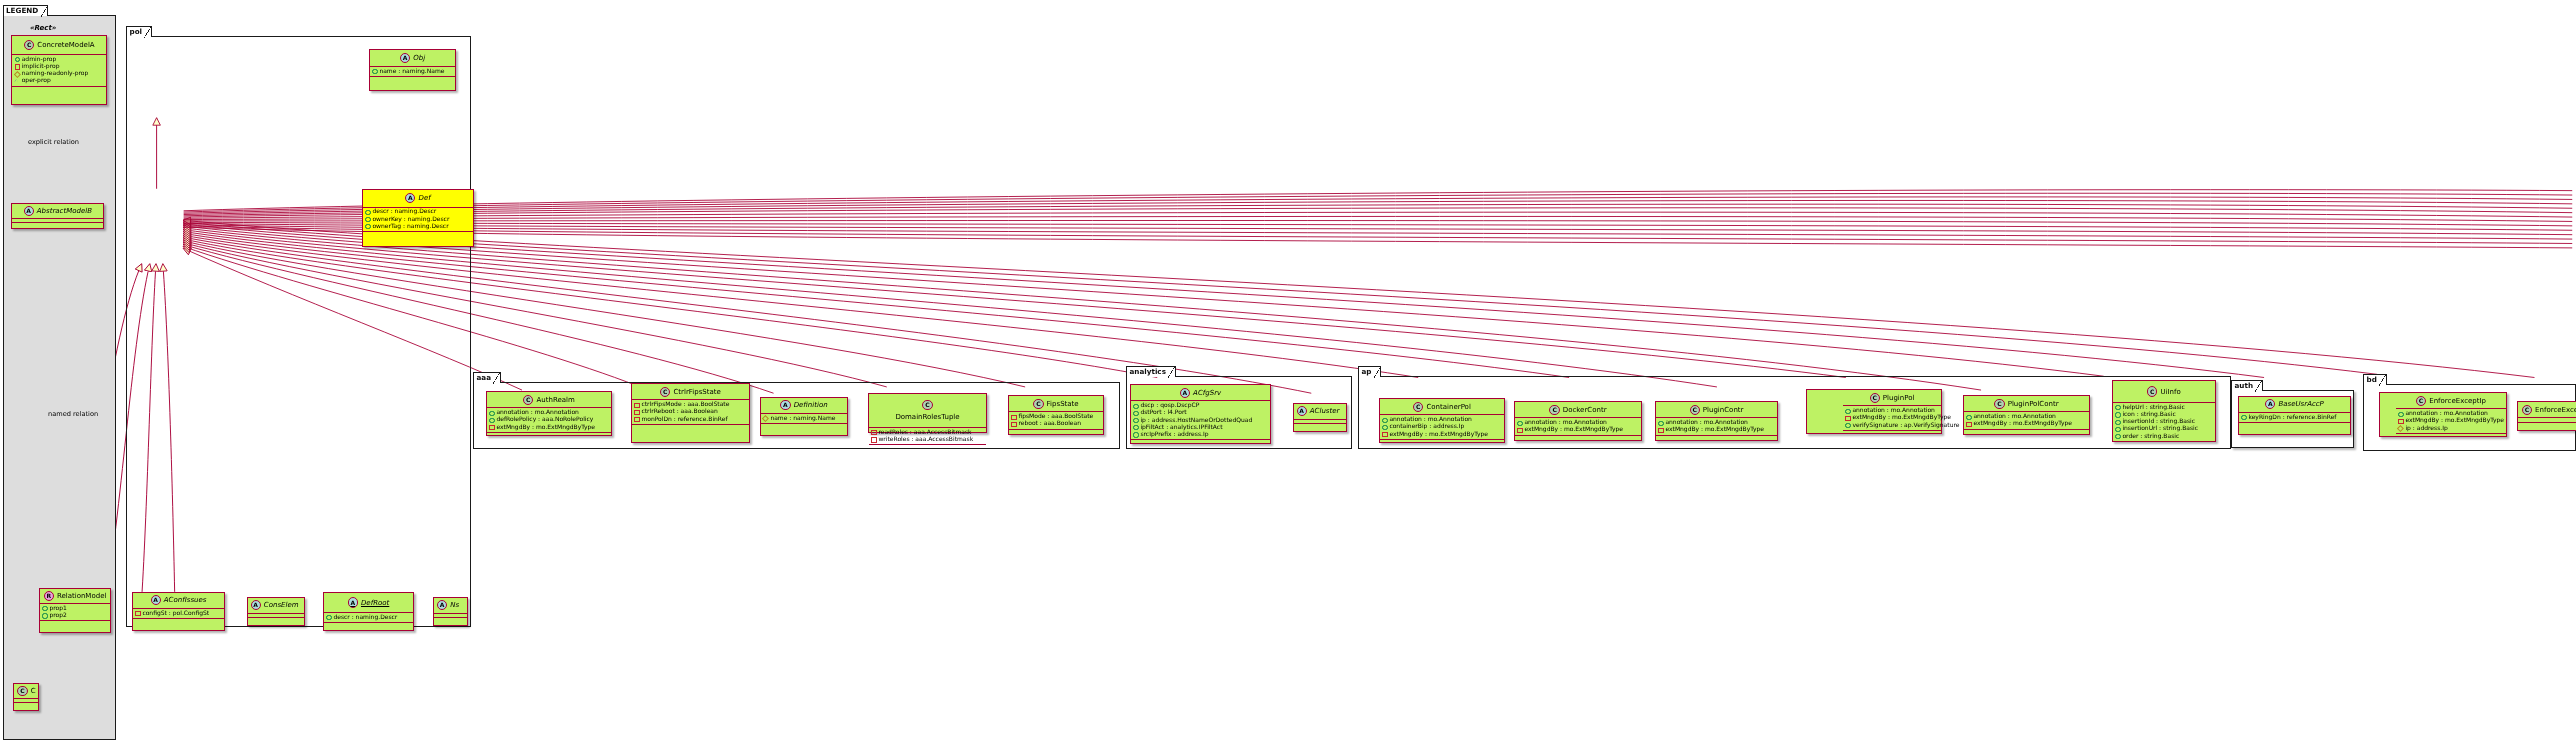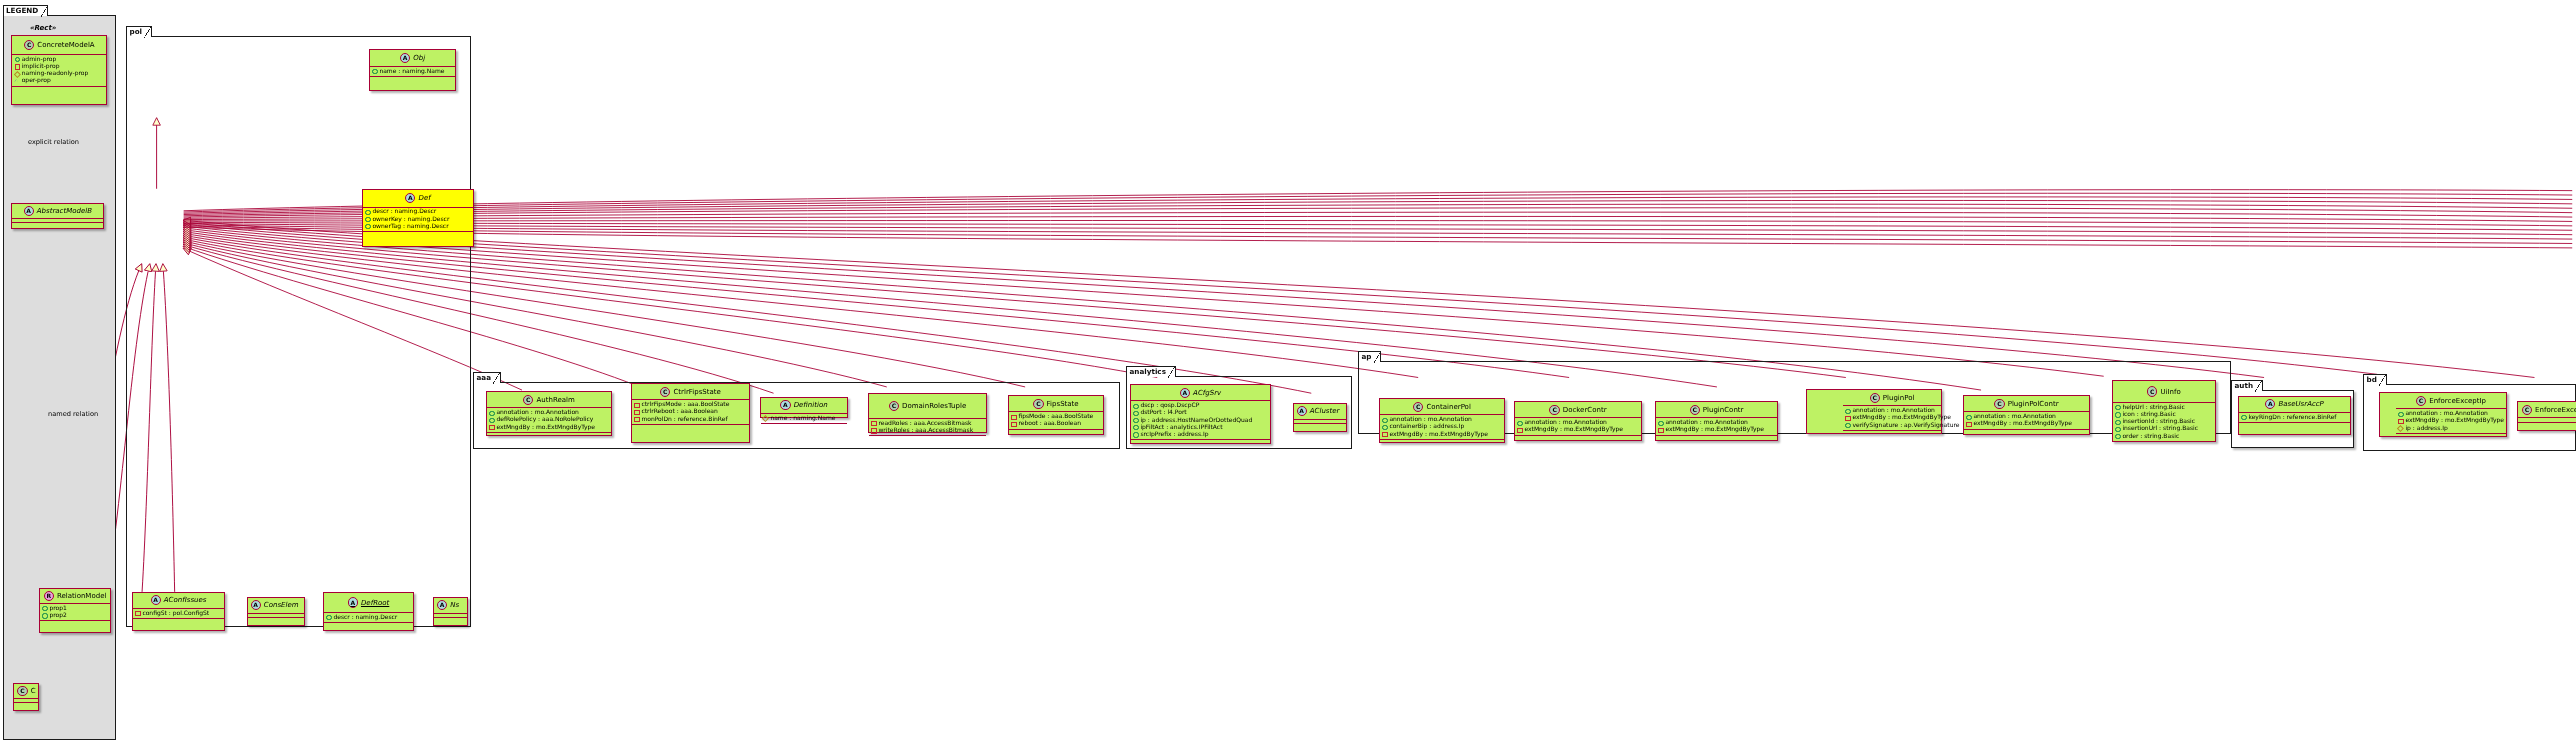--- a/index.html
+++ b/index.html
@@ -376,36 +376,36 @@
         <span>ctrlrReboot : aaa.Boolean</span>
       </div>
       <div class="attr">
         <span class="vis pri"></span>
         <span>monPolDn : reference.BinRef</span>
       </div>
     </div>
     <div class="ops"></div>
   </div>
 
-  <div class="cls abstract" style="left:760px;top:397px;width:88px;height:21px;">
+  <div class="cls abstract" style="left:760px;top:397px;width:88px;height:39px;">
     <div class="hdr" style="height:15.7px;">
       <span class="stereo a">A</span>
       <span class="cname">Definition</span>
     </div>
     <div class="attrs">
       <div class="attr">
         <span class="vis pro"></span>
         <span>name : naming.Name</span>
       </div>
     </div>
     <div class="ops"></div>
   </div>
 
   <div class="cls" style="left:868px;top:393px;width:119px;height:40px;">
-    <div class="hdr" style="height:25px;">
+    <div class="hdr" style="height:34px;flex-direction:column;">
       <span class="stereo c">C</span>
       <span class="cname">DomainRolesTuple</span>
     </div>
     <div class="attrs">
       <div class="attr">
         <span class="vis pri"></span>
         <span>readRoles : aaa.AccessBitmask</span>
       </div>
       <div class="attr">
         <span class="vis pri"></span>
@@ -470,21 +470,21 @@
 
   <div class="cls abstract" style="left:1293px;top:403px;width:54px;height:29px;">
     <div class="hdr" style="height:15.7px;justify-content:flex-start;padding-left:2.5px;">
       <span class="stereo a">A</span>
       <span class="cname">ACluster</span>
     </div>
     <div class="attrs empty"></div>
     <div class="ops"></div>
   </div>
 
-  <div class="pkg" style="left:1358px;top:351px;width:873px;height:83px;text-align:right;">
+  <div class="pkg" style="left:1358px;top:366px;width:873px;height:83px;text-align:right;">
     <div class="pkg-tab">ap</div>
     <div class="pkg-body" style="top:10px;width:873px;height:73px;"></div>
   </div>
 
   <div class="cls" style="left:1379px;top:398px;width:126px;height:45px;">
     <div class="hdr" style="height:16.4px;">
       <span class="stereo c">C</span>
       <span class="cname">ContainerPol</span>
     </div>
     <div class="attrs">

